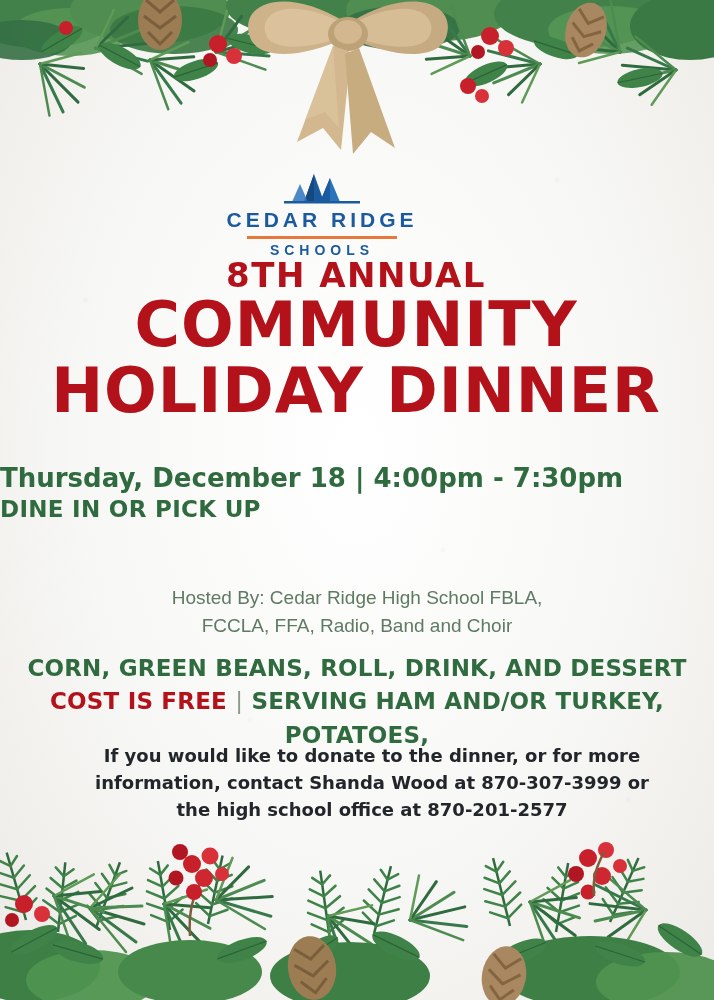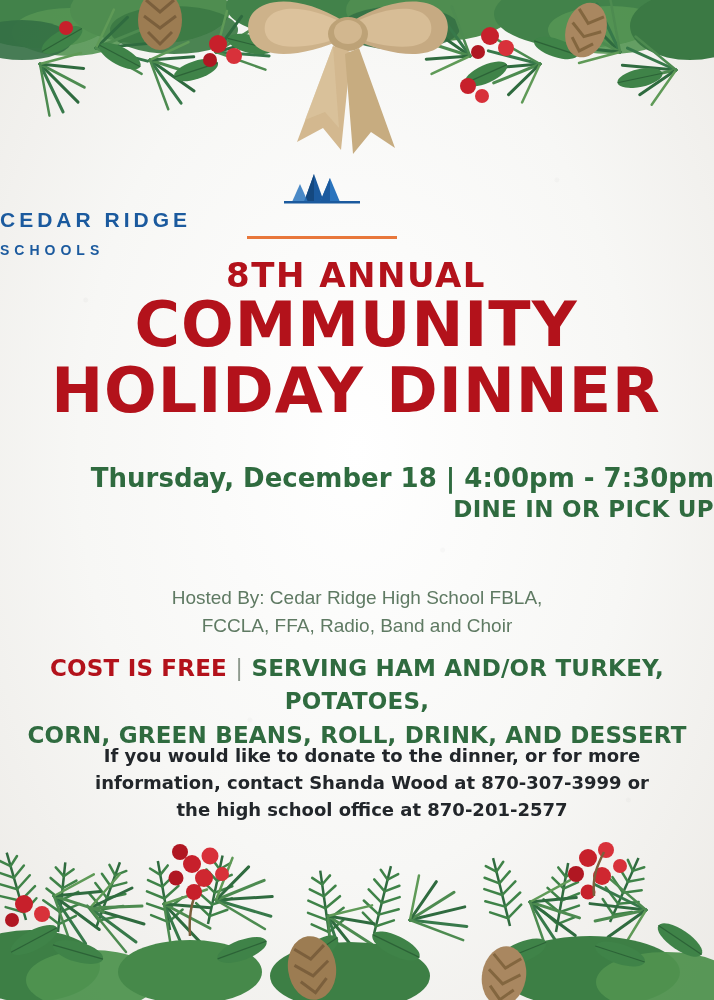--- a/index.html
+++ b/index.html
@@ -49,21 +49,21 @@
     width: 714px;
     height: 200px;
   }
 
   
   .logo-block {
     position: absolute;
     top: 168px;
     left: 0;
     width: 644px;
-    text-align: left;
+    text-align: center;
   }
   .logo-trees { display: block; margin: 0 auto; }
   .logo-name {
     font-family: "Liberation Sans", sans-serif;
     font-size: 21px;
     letter-spacing: 4px;
     color: #1b5a9e;
     font-weight: bold;
     margin-top: 2px;
   }
@@ -108,21 +108,21 @@
     white-space: nowrap;
   }
   .title-1 { }
 
   
   .details-block {
     position: absolute;
     top: 462px;
     left: 0;
     width: 714px;
-    text-align: right;
+    text-align: left;
   }
   .detail-line-1 {
     font-family: "DejaVu Sans", sans-serif;
     font-weight: bold;
     font-size: 26px;
     color: #2f6b3f;
     line-height: 1.28;
   }
   .detail-line-2 {
     font-family: "DejaVu Sans", sans-serif;
@@ -131,21 +131,20 @@
     color: #2f6b3f;
     line-height: 1.28;
   }
   .detail-line-3 {
     font-family: "DejaVu Sans", sans-serif;
     font-weight: bold;
     font-size: 23px;
     color: #2f6b3f;
     line-height: 1.3;
     letter-spacing: 0.3px;
-    padding-left: 12px;
   }
 
   .hosted-block {
     position: absolute;
     top: 584px;
     left: 0;
     width: 714px;
     text-align: center;
   }
   .hosted-line {
@@ -328,26 +327,26 @@
     <div class="detail-line-1">Thursday, December 18 | 4:00pm - 7:30pm</div>
     <div class="detail-line-3">DINE IN OR PICK UP</div>
   </div>
 
   <div class="hosted-block">
     <div class="hosted-line">Hosted By: Cedar Ridge High School FBLA,</div>
     <div class="hosted-line">FCCLA, FFA, Radio, Band and Choir</div>
   </div>
 
   <div class="menu-block">
+    <div class="menu-line menu-green">CORN, GREEN BEANS, ROLL, DRINK, AND DESSERT</div>
     <div class="menu-line">
       <span class="cost">COST IS FREE</span>
       <span class="divider-pipe">|</span>
       <span class="menu-green">SERVING HAM AND/OR TURKEY, POTATOES,</span>
     </div>
-    <div class="menu-line menu-green">CORN, GREEN BEANS, ROLL, DRINK, AND DESSERT</div>
   </div>
 
   <div class="contact-block">
     <div class="contact-line">If you would like to donate to the dinner, or for more</div>
     <div class="contact-line">information, contact Shanda Wood at 870-307-3999 or</div>
     <div class="contact-line">the high school office at 870-201-2577</div>
   </div>
 
   <div class="bottom-decor">
     <svg width="714" height="200" viewBox="0 0 714 200" xmlns="http://www.w3.org/2000/svg">

